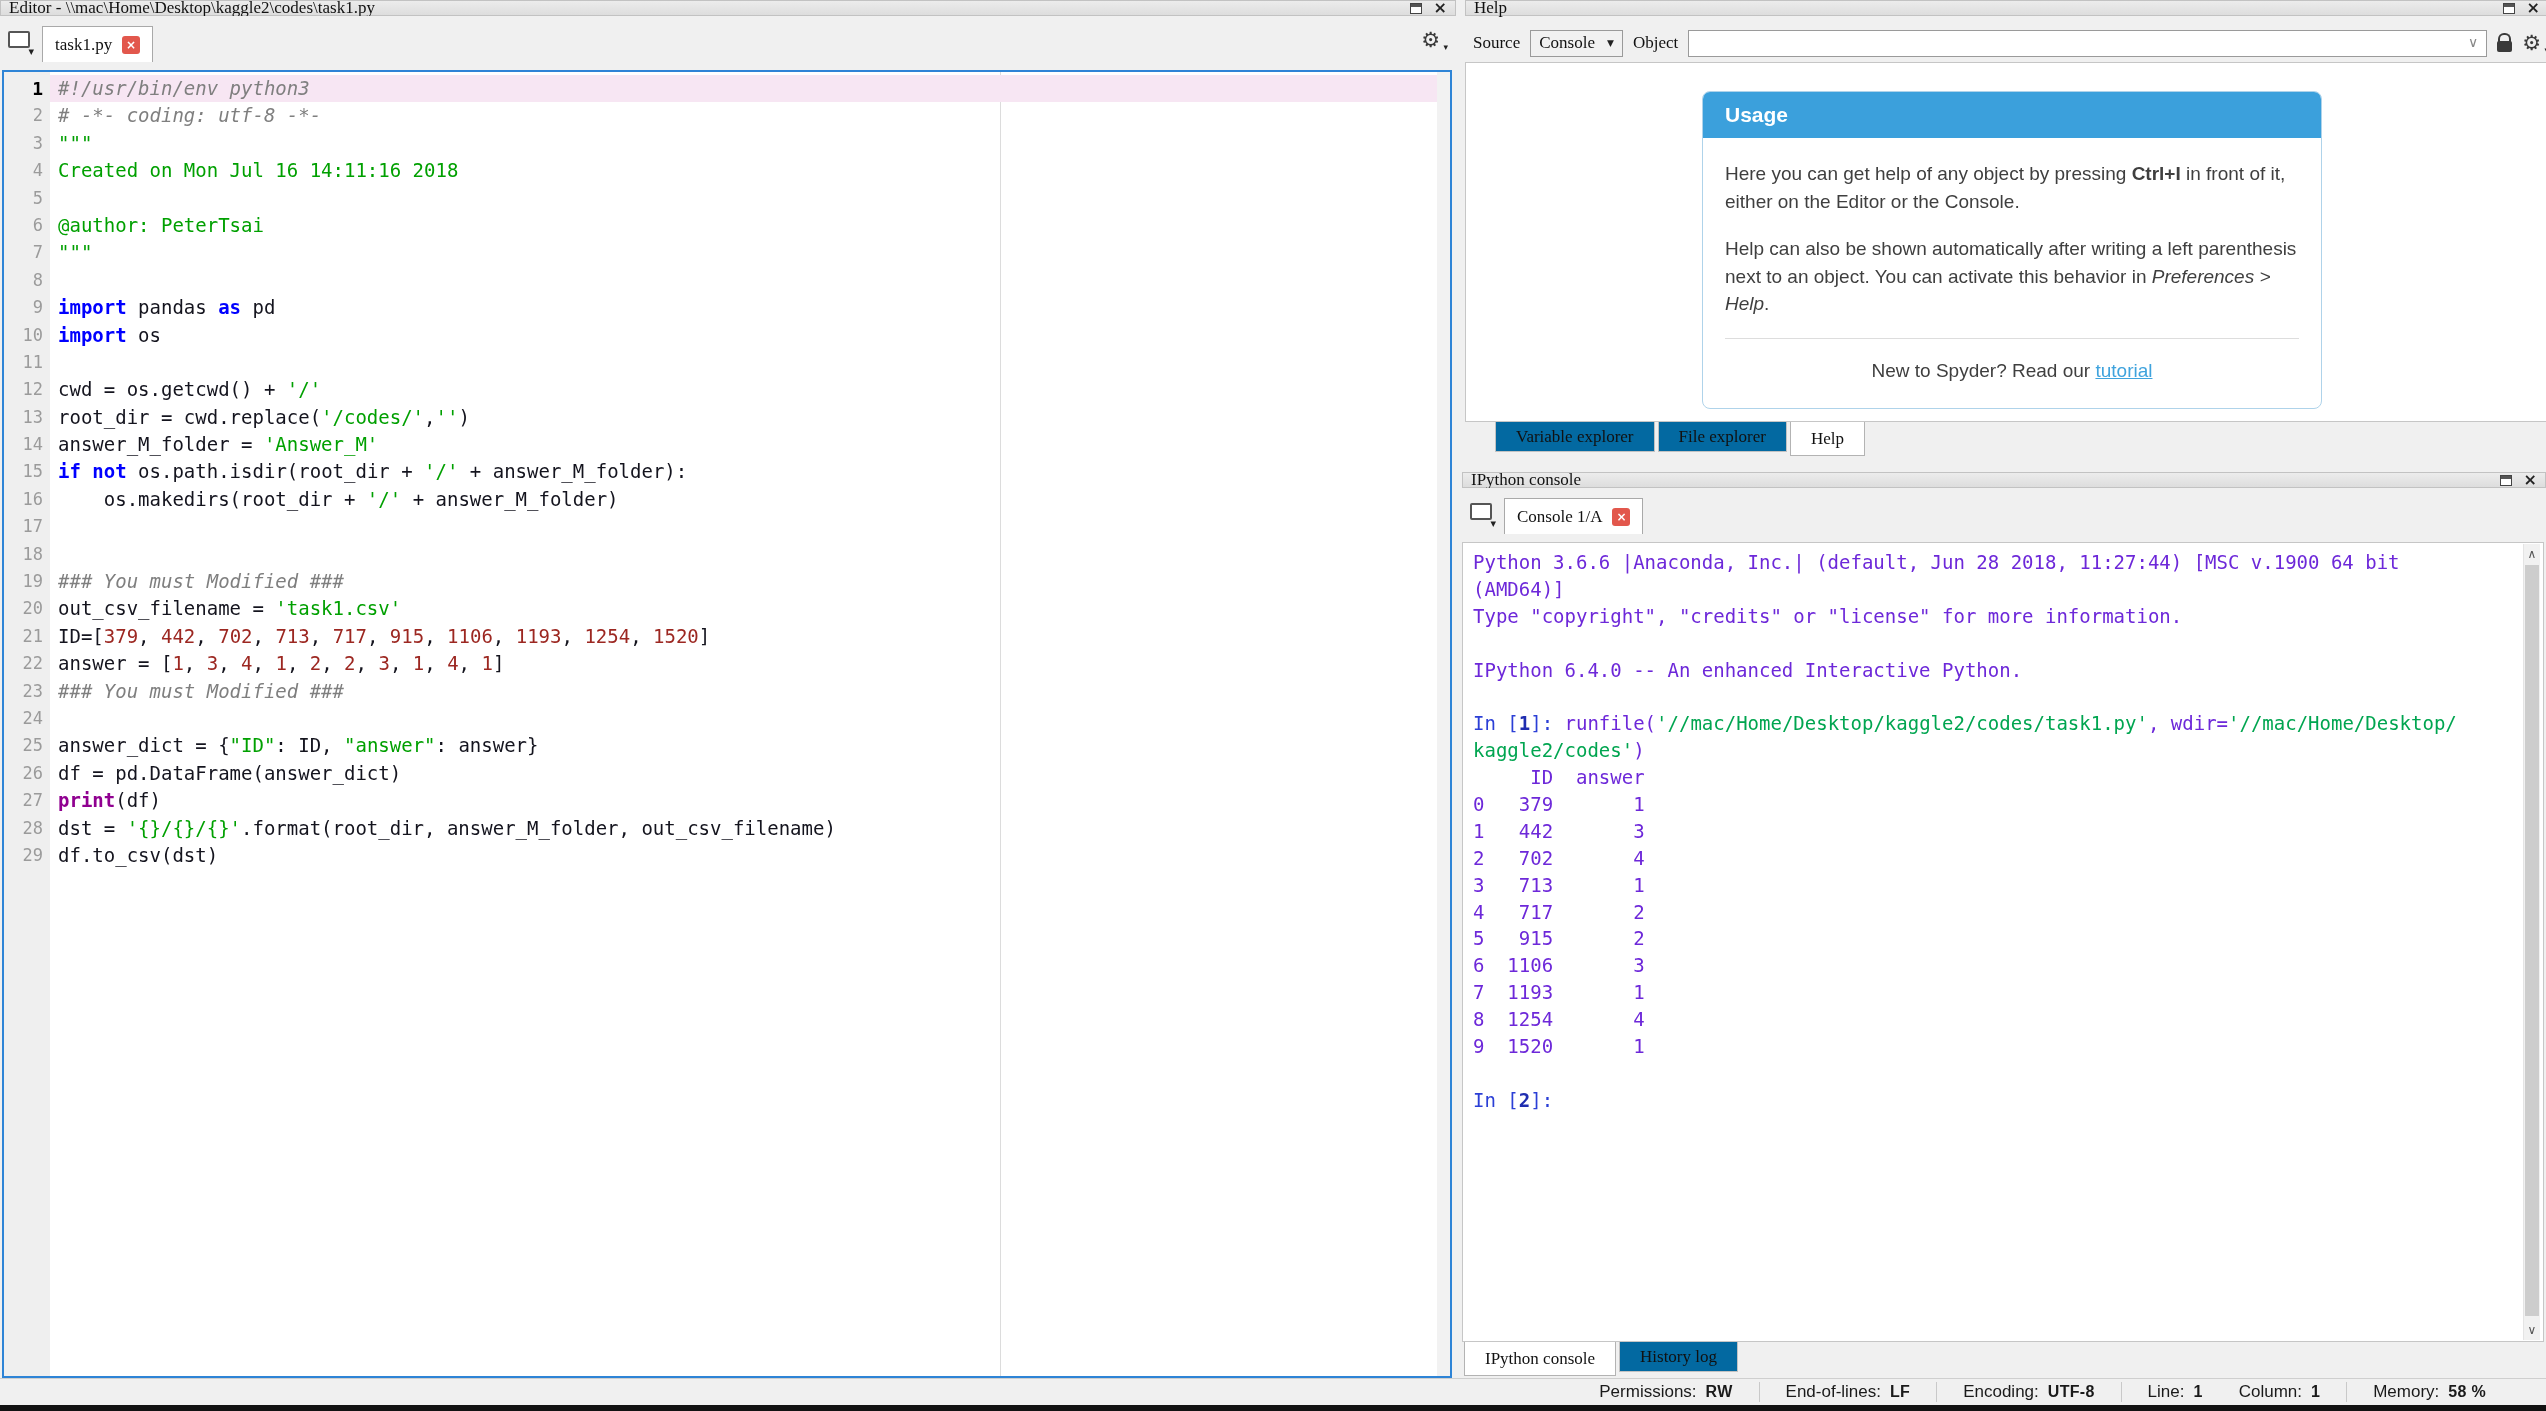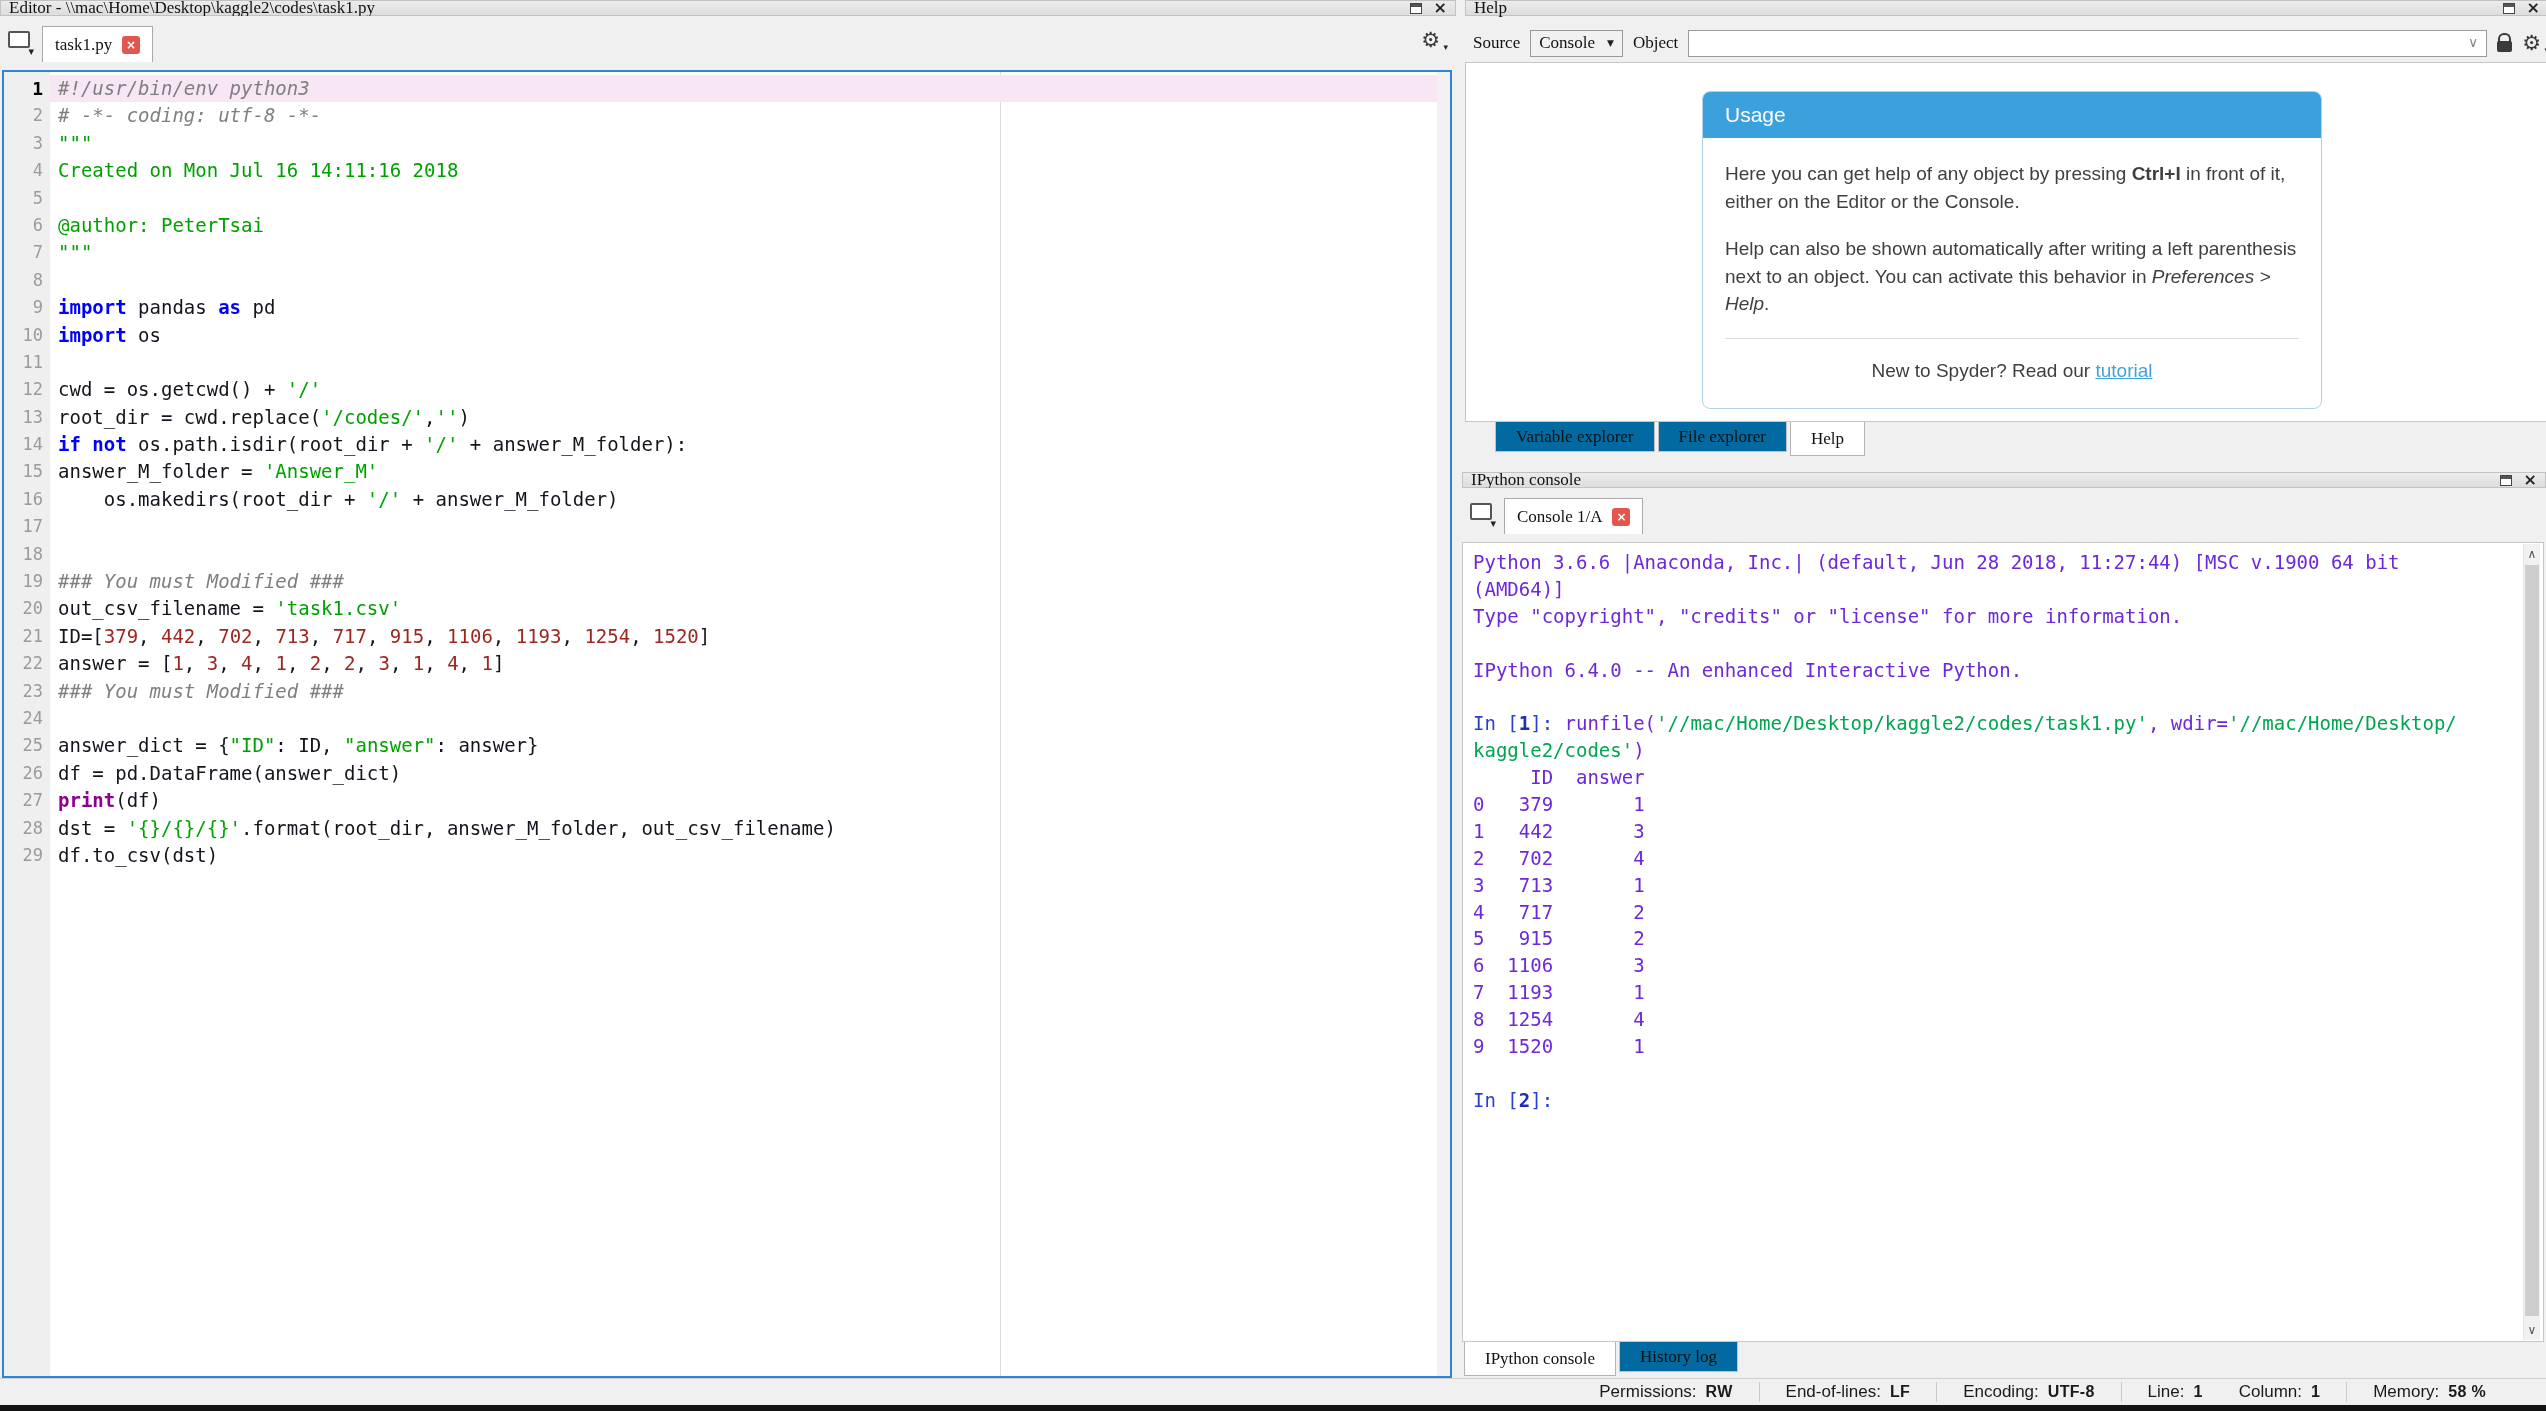--- a/index.html
+++ b/index.html
@@ -62,21 +62,21 @@
     gap:12px;padding:0 8px}
   .combo .arr{font-family:"DejaVu Sans",sans-serif;font-size:9px;color:#222}
   .objfield{flex:1;height:27px;border:1px solid #9A9A9A;background:#fff;position:relative}
   .objfield .chev{position:absolute;right:8px;top:3px;color:#888;font-size:14px;font-family:"DejaVu Sans",sans-serif}
   .lock{width:15px;height:11px;background:#3A3A3A;border-radius:2px;position:relative;margin-top:7px;display:inline-block}
   .lock::before{content:"";position:absolute;top:-8px;left:1px;width:9px;height:9px;
     border:2.5px solid #3A3A3A;border-bottom:none;border-radius:6px 6px 0 0}
   .help-content{position:absolute;top:62px;left:0;right:2px;bottom:36px;background:#fff;border:1px solid #C6C6C6}
   .usage{position:absolute;left:236px;top:28px;width:620px;border:1px solid #AFD3EA;border-radius:8px;
     overflow:hidden;font-family:"Liberation Sans",sans-serif;background:#fff}
-  .usage-h{background:#3BA0DC;color:#fff;font-weight:normal;font-size:21px;padding:11px 22px}
+  .usage-h{background:#3BA0DC;color:#fff;font-weight:bold;font-size:21px;padding:11px 22px}
   .usage-b{padding:22px 22px 16px;color:#3F3F3F;font-size:19px;line-height:1.45}
   .usage-b p{margin-bottom:20px}
   .usage-b em{font-style:italic}
   .usage hr{border:none;border-top:1px solid #DDD;margin:2px 0 18px}
   .usage-foot{text-align:center;font-size:19px;color:#3F3F3F;padding-bottom:8px}
   .link{color:#3FA3DD;text-decoration:underline}
 
   .stabs{position:absolute;bottom:0;left:0;right:0;height:36px;background:#F0F0F0;display:flex;
     align-items:flex-start;padding-left:30px}
   .stabs.flushleft{padding-left:2px}
@@ -174,22 +174,22 @@
             <div class="code-line"><span class="tok-str">Created on Mon Jul 16 14:11:16 2018</span></div>
             <div class="code-line"></div>
             <div class="code-line"><span class="tok-str">@author: PeterTsai</span></div>
             <div class="code-line"><span class="tok-str">"""</span></div>
             <div class="code-line"></div>
             <div class="code-line"><span class="tok-kw">import</span><span class="tok-txt"> pandas </span><span class="tok-kw">as</span><span class="tok-txt"> pd</span></div>
             <div class="code-line"><span class="tok-kw">import</span><span class="tok-txt"> os</span></div>
             <div class="code-line"></div>
             <div class="code-line"><span class="tok-txt">cwd = os.getcwd() + </span><span class="tok-str">'/'</span></div>
             <div class="code-line"><span class="tok-txt">root_dir = cwd.replace(</span><span class="tok-str">'/codes/'</span><span class="tok-txt">,</span><span class="tok-str">''</span><span class="tok-txt">)</span></div>
+            <div class="code-line"><span class="tok-txt">answer_M_folder = </span><span class="tok-str">'Answer_M'</span></div>
             <div class="code-line"><span class="tok-kw">if</span><span class="tok-txt"> </span><span class="tok-kw">not</span><span class="tok-txt"> os.path.isdir(root_dir + </span><span class="tok-str">'/'</span><span class="tok-txt"> + answer_M_folder):</span></div>
-            <div class="code-line"><span class="tok-txt">answer_M_folder = </span><span class="tok-str">'Answer_M'</span></div>
             <div class="code-line"><span class="tok-txt">    os.makedirs(root_dir + </span><span class="tok-str">'/'</span><span class="tok-txt"> + answer_M_folder)</span></div>
             <div class="code-line"></div>
             <div class="code-line"></div>
             <div class="code-line"><span class="tok-cmt">### You must Modified ###</span></div>
             <div class="code-line"><span class="tok-txt">out_csv_filename = </span><span class="tok-str">'task1.csv'</span></div>
             <div class="code-line"><span class="tok-txt">ID=[</span><span class="tok-num">379</span><span class="tok-txt">, </span><span class="tok-num">442</span><span class="tok-txt">, </span><span class="tok-num">702</span><span class="tok-txt">, </span><span class="tok-num">713</span><span class="tok-txt">, </span><span class="tok-num">717</span><span class="tok-txt">, </span><span class="tok-num">915</span><span class="tok-txt">, </span><span class="tok-num">1106</span><span class="tok-txt">, </span><span class="tok-num">1193</span><span class="tok-txt">, </span><span class="tok-num">1254</span><span class="tok-txt">, </span><span class="tok-num">1520</span><span class="tok-txt">]</span></div>
             <div class="code-line"><span class="tok-txt">answer = [</span><span class="tok-num">1</span><span class="tok-txt">, </span><span class="tok-num">3</span><span class="tok-txt">, </span><span class="tok-num">4</span><span class="tok-txt">, </span><span class="tok-num">1</span><span class="tok-txt">, </span><span class="tok-num">2</span><span class="tok-txt">, </span><span class="tok-num">2</span><span class="tok-txt">, </span><span class="tok-num">3</span><span class="tok-txt">, </span><span class="tok-num">1</span><span class="tok-txt">, </span><span class="tok-num">4</span><span class="tok-txt">, </span><span class="tok-num">1</span><span class="tok-txt">]</span></div>
             <div class="code-line"><span class="tok-cmt">### You must Modified ###</span></div>
             <div class="code-line"></div>
             <div class="code-line"><span class="tok-txt">answer_dict = {</span><span class="tok-str">"ID"</span><span class="tok-txt">: ID, </span><span class="tok-str">"answer"</span><span class="tok-txt">: answer}</span></div>

